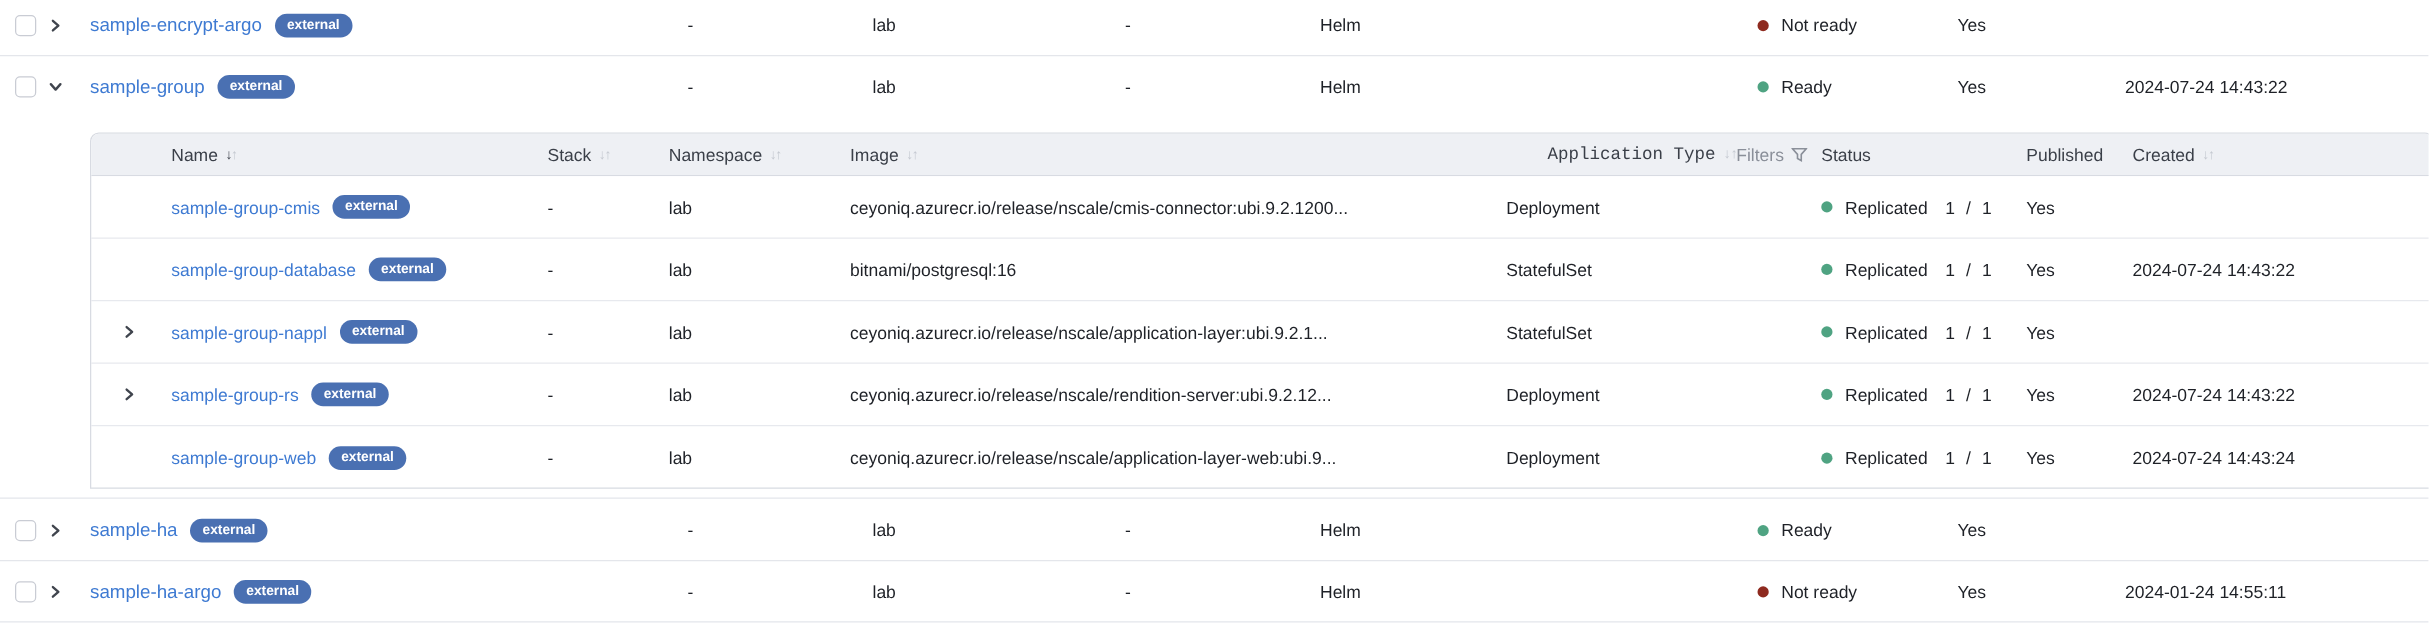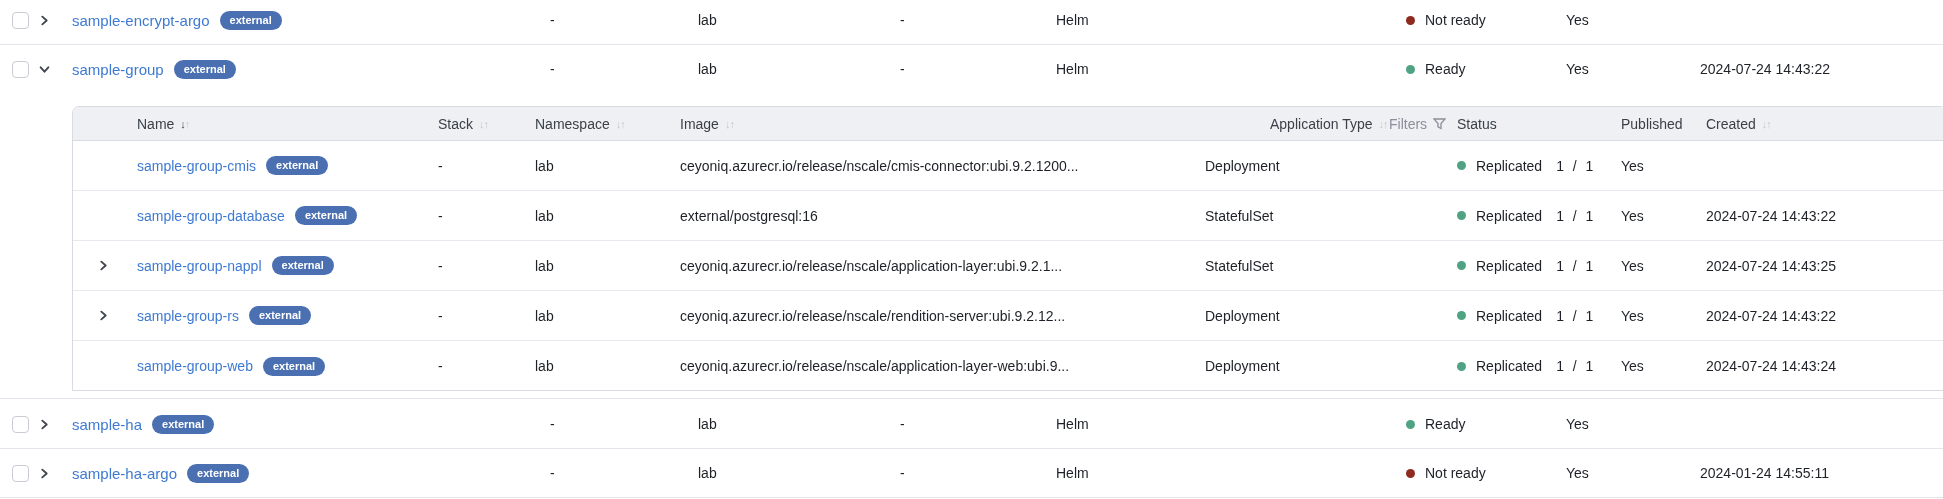--- a/index.html
+++ b/index.html
@@ -212,21 +212,21 @@
           <span class="sort"><span class="arr">↓</span><span class="arr">↑</span></span>
         </div>
         <div class="cell" style="left: 462px;">
           <span>Namespace</span>
           <span class="sort"><span class="arr">↓</span><span class="arr">↑</span></span>
         </div>
         <div class="cell" style="left: 607px;">
           <span>Image</span>
           <span class="sort"><span class="arr">↓</span><span class="arr">↑</span></span>
         </div>
-        <div class="cell" style="left: 1197px;">
+        <div class="cell" style="left: 1165px; font-family: Liberation Mono, monospace;">
           <span>Application Type</span>
           <span class="sort"><span class="arr">↓</span><span class="arr">↑</span></span>
         </div>
         <div class="cell" style="left: 1316px;">
           <span class="filters">
             <span>Filters</span>
             <span style="display: flex;">
               <svg width="13" height="12" viewBox="0 0 13 12">
                 <path d="M1 1 H12 L8 5.5 V10.5 L5 8.8 V5.5 Z"></path>
               </svg>
@@ -275,21 +275,21 @@
           <a class="name-link" href="#">sample-group-database</a>
           <span class="badge">external</span>
         </div>
         <div class="cell" style="left: 365px;">
           <span class="muted-cell">-</span>
         </div>
         <div class="cell" style="left: 462px;">
           <span class="muted-cell">lab</span>
         </div>
         <div class="cell" style="left: 607px;">
-          <span class="muted-cell">external/postgresql:16</span>
+          <span class="muted-cell">bitnami/postgresql:16</span>
         </div>
         <div class="cell" style="left: 1132px;">
           <span class="muted-cell">StatefulSet</span>
         </div>
         <div class="cell" style="left: 1384px;">
           <span class="dot green"></span>
           <span>Replicated</span>
           <span class="count">1 / 1</span>
         </div>
         <div class="cell" style="left: 1548px;">
@@ -324,23 +324,20 @@
           <span class="muted-cell">StatefulSet</span>
         </div>
         <div class="cell" style="left: 1384px;">
           <span class="dot green"></span>
           <span>Replicated</span>
           <span class="count">1 / 1</span>
         </div>
         <div class="cell" style="left: 1548px;">
           <span class="muted-cell">Yes</span>
         </div>
-        <div class="cell" style="left: 1633px;">
-          <span class="muted-cell">2024-07-24 14:43:25</span>
-        </div>
       </div>
       <div class="irow">
         <div class="cell" style="left: 23px;">
           <div class="chev">
             <svg width="11" height="11" viewBox="0 0 10 10">
               <polyline points="3,1.5 7,5 3,8.5"></polyline>
             </svg>
           </div>
         </div>
         <div class="cell" style="left: 64px;">

